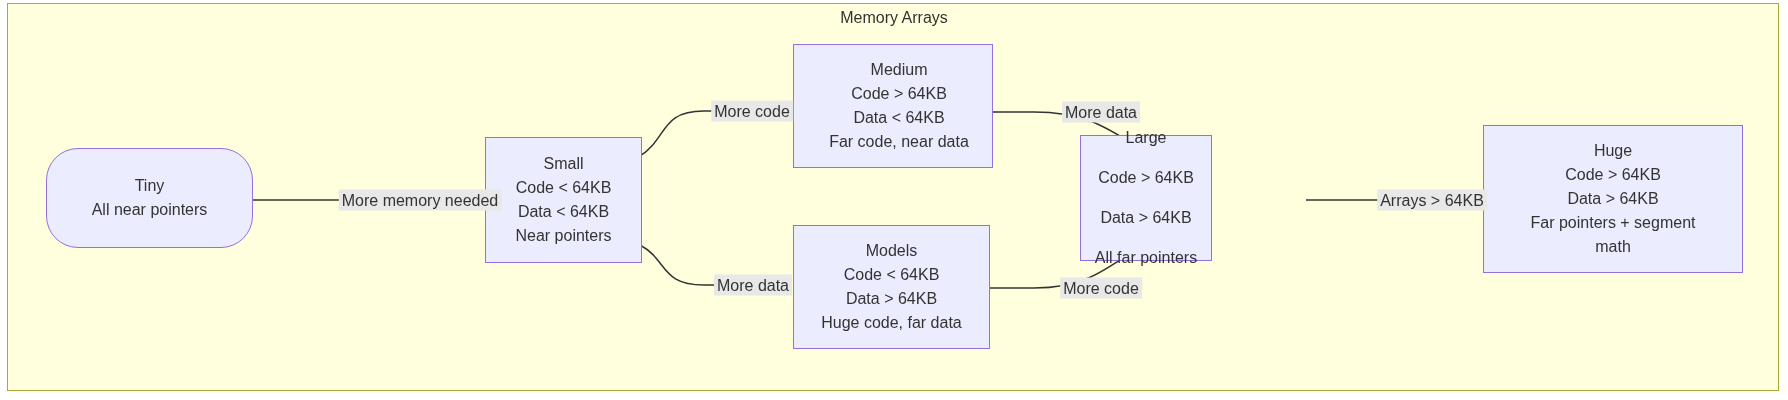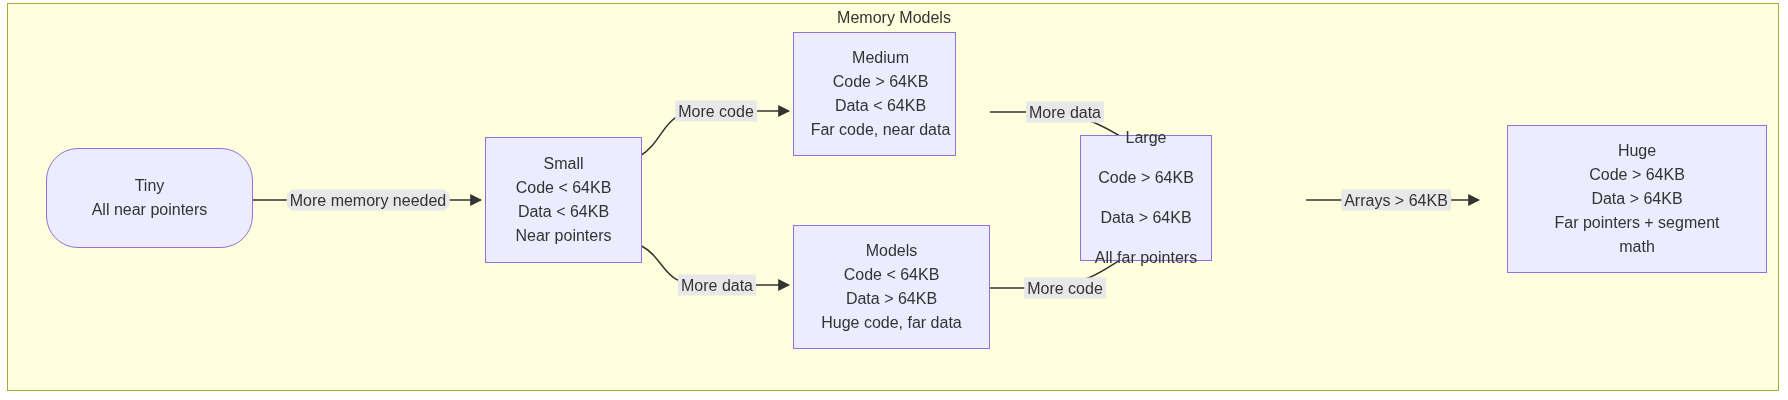--- a/index.html
+++ b/index.html
@@ -63,30 +63,31 @@
   .node .line { display: block; }
   .node-huge .line { max-width: 200px; }
   .edge-label {
     position: absolute;
     transform: translate(-50%, -50%);
     background: var(--edge_label_bg);
     font-size: 16px;
     line-height: 19px;
     padding: 1px 3px;
     white-space: nowrap;
+    margin-left: 36px;
   }
 </style>
 </head>
 <body>
 
 <div class="page">
 
   <div class="container"></div>
 
-  <div class="title">Memory Models</div>
+  <div class="title">Memory Arrays</div>
 
   <svg class="edges" width="1788" height="400" viewBox="0 0 1788 400">
     <defs>
       <marker id="arrow" viewBox="0 0 10 10" refX="9" refY="5" markerWidth="8" markerHeight="8" orient="auto-start-reverse">
         <path class="arrow-head" d="M 0 0 L 10 5 L 0 10 z"></path>
       </marker>
     </defs>
     <path class="edge-line" d="M 253 200 L 481 200" marker-end="url(#arrow)"></path>
     <path class="edge-line" d="M 640 156 C 668 138 660 111 704 111 L 789 111" marker-end="url(#arrow)"></path>
     <path class="edge-line" d="M 640 245 C 668 260 660 285 704 285 L 789 285" marker-end="url(#arrow)"></path>
@@ -100,48 +101,48 @@
     <span class="line">All near pointers</span>
   </div>
 
   <div class="node" style="left:485px; top:137px; width:157px; height:126px;">
     <span class="line">Small</span>
     <span class="line">Code &lt; 64KB</span>
     <span class="line">Data &lt; 64KB</span>
     <span class="line">Near pointers</span>
   </div>
 
-  <div class="node" style="left:793px; top:32px; width:163px; height:124px;padding-left:12px;">
+  <div class="node" style="left:793px; top:44px; width:200px; height:124px;padding-left:12px;">
     <span class="line">Medium</span>
     <span class="line">Code &gt; 64KB</span>
     <span class="line">Data &lt; 64KB</span>
     <span class="line">Far code, near data</span>
   </div>
 
   <div class="node" style="left:793px; top:225px; width:197px; height:124px;">
     <span class="line">Models</span>
     <span class="line">Code &lt; 64KB</span>
     <span class="line">Data &gt; 64KB</span>
     <span class="line">Huge code, far data</span>
   </div>
 
   <div class="node" style="left:1080px; top:135px; width:132px; height:126px;gap:16px;">
     <span class="line">Large</span>
     <span class="line">Code &gt; 64KB</span>
     <span class="line">Data &gt; 64KB</span>
     <span class="line">All far pointers</span>
   </div>
 
-  <div class="node node-huge" style="left:1483px; top:125px; width:260px; height:148px;margin-left:24px;">
+  <div class="node node-huge" style="left:1483px; top:125px; width:260px; height:148px;">
     <span class="line">Huge</span>
     <span class="line">Code &gt; 64KB</span>
     <span class="line">Data &gt; 64KB</span>
     <span class="line">Far pointers + segment math</span>
   </div>
 
-  <div class="edge-label" style="left:368px; top:200px;border-radius:8px;">More memory needed</div>
+  <div class="edge-label" style="left:384px; top:200px;">More memory needed</div>
   <div class="edge-label" style="left:716px; top:111px;">More code</div>
   <div class="edge-label" style="left:717px; top:285px;">More data</div>
   <div class="edge-label" style="left:1065px; top:112px;">More data</div>
   <div class="edge-label" style="left:1065px; top:288px;">More code</div>
   <div class="edge-label" style="left:1396px; top:200px;">Arrays &gt; 64KB</div>
 
 </div>
 
 </body></html>

